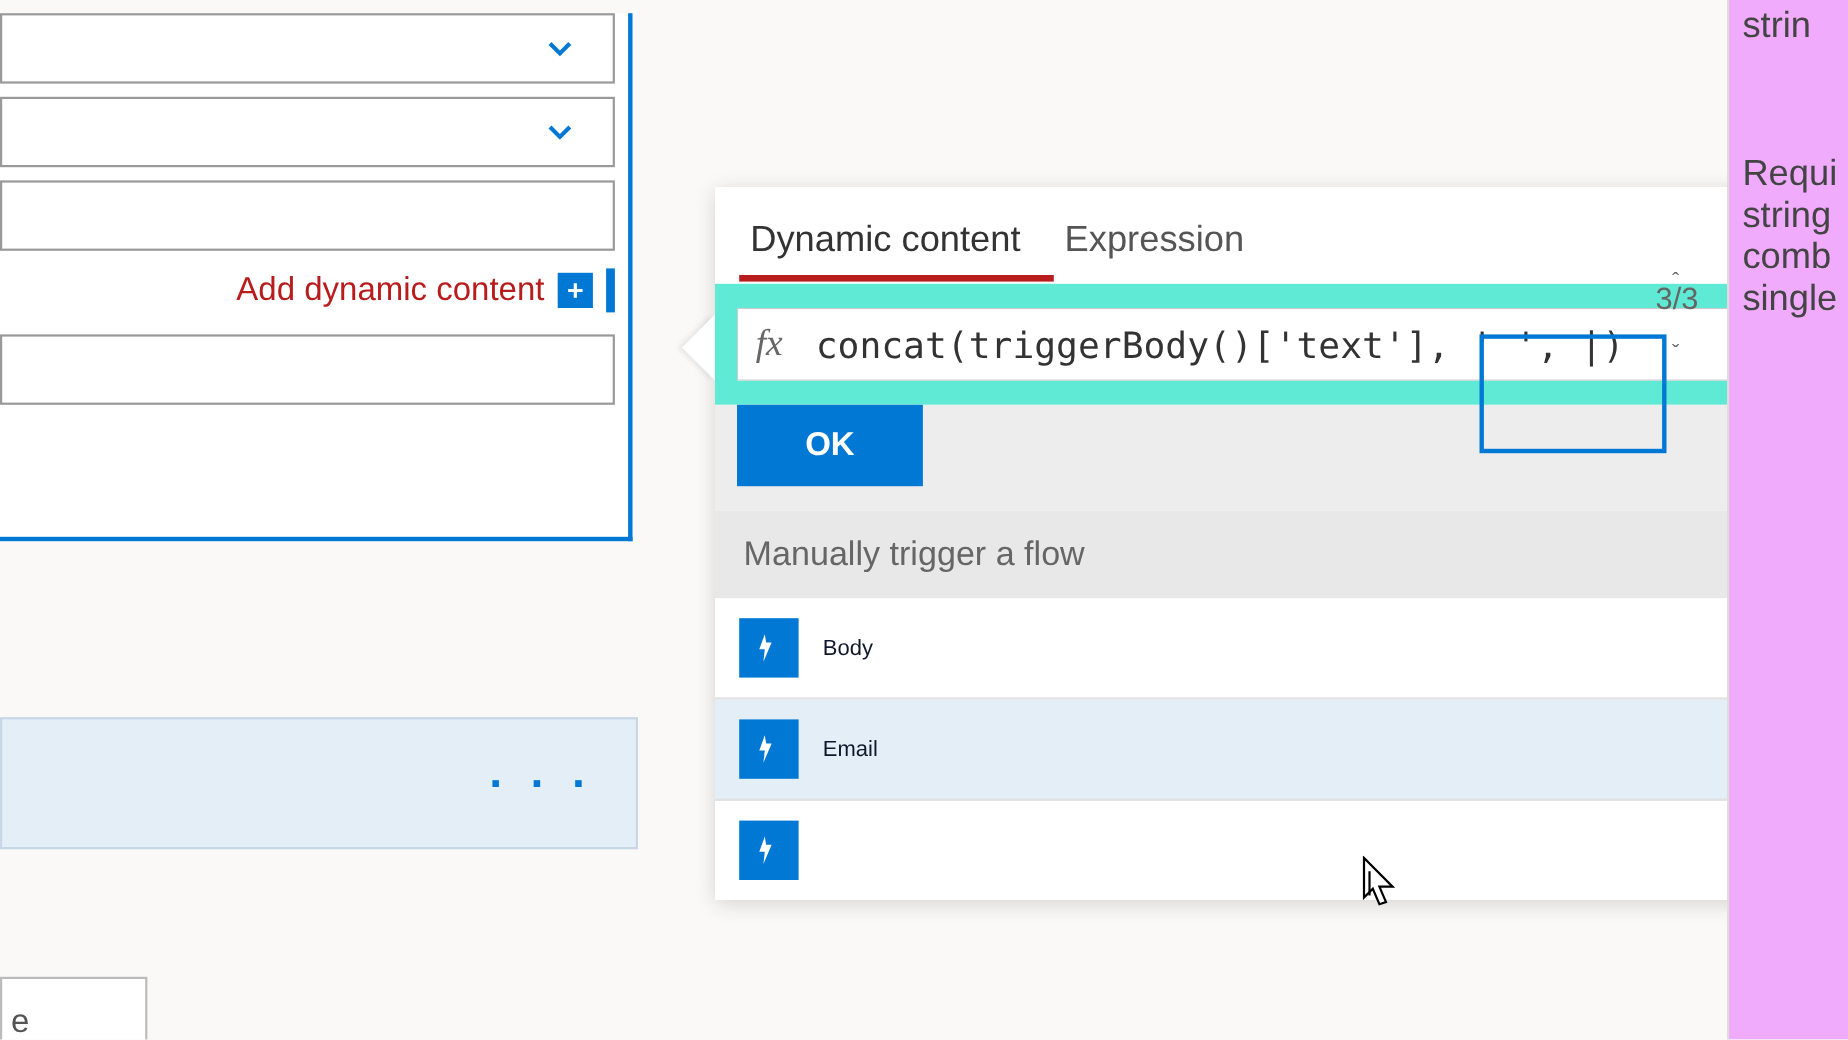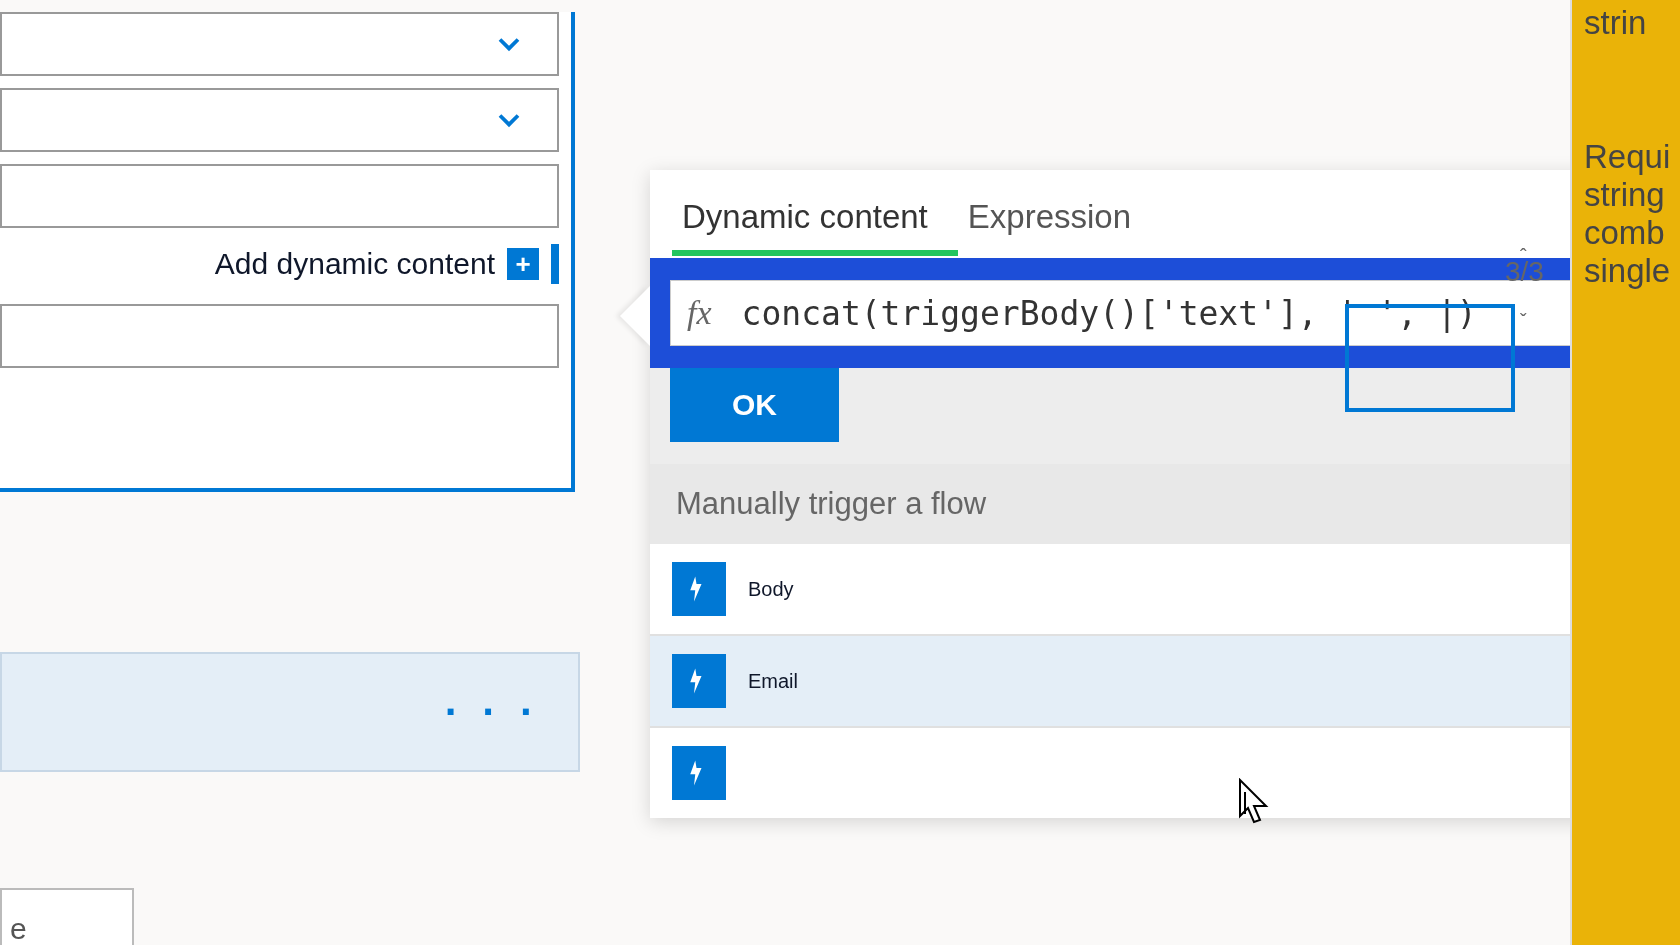--- a/index.html
+++ b/index.html
@@ -47,21 +47,21 @@
       background: #fff;
     }
     .add-dynamic-row {
       display: flex;
       justify-content: flex-end;
       align-items: center;
       gap: 12px;
       padding: 4px 12px 8px 0;
     }
     .add-dynamic-link {
-      color: #0f172a;
+      color: #b91c1c;
       font-size: 30px;
     }
     .add-plus {
       width: 32px;
       height: 32px;
       background: #0078d4;
       color: #fff;
       display: flex;
       align-items: center;
       justify-content: center;
@@ -133,24 +133,24 @@
     }
     .tab {
       padding: 18px 30px 14px 10px;
       font-size: 33px;
       color: #555;
       cursor: pointer;
     }
     .tab.active {
       color: #333;
       font-weight: 500;
-      border-bottom: 6px solid #22c55e;
+      border-bottom: 6px solid #b91c1c;
     }
     .expr-bar-section {
-      background: #1d4ed8;
+      background: #5eead4;
       padding: 22px 20px 22px 20px;
     }
     .expr-bar {
       background: #fff;
       border: 1px solid #ccc;
       height: 66px;
       display: flex;
       align-items: center;
       padding-left: 16px;
       position: relative;
@@ -223,21 +223,21 @@
     .dc-icon svg { width: 30px; height: 30px; }
     .dc-text { display: flex; flex-direction: column; }
     .dc-title { font-size: 20px; color: #0f172a; }
     .dc-sub { font-size: 28px; color: #888; margin-top: 4px; }
     .right-panel {
       position: absolute;
       right: 0;
       top: 0;
       width: 110px;
       height: 945px;
-      background: #eab308;
+      background: #f0abfc;
       border-left: 2px solid #ddd;
       padding: 0 0 0 12px;
       font-size: 33px;
       color: #444;
       overflow: hidden;
     }
     .right-gap { height: 96px; }
     .tooltip-note {
       position: absolute;
       left: 1505px;

